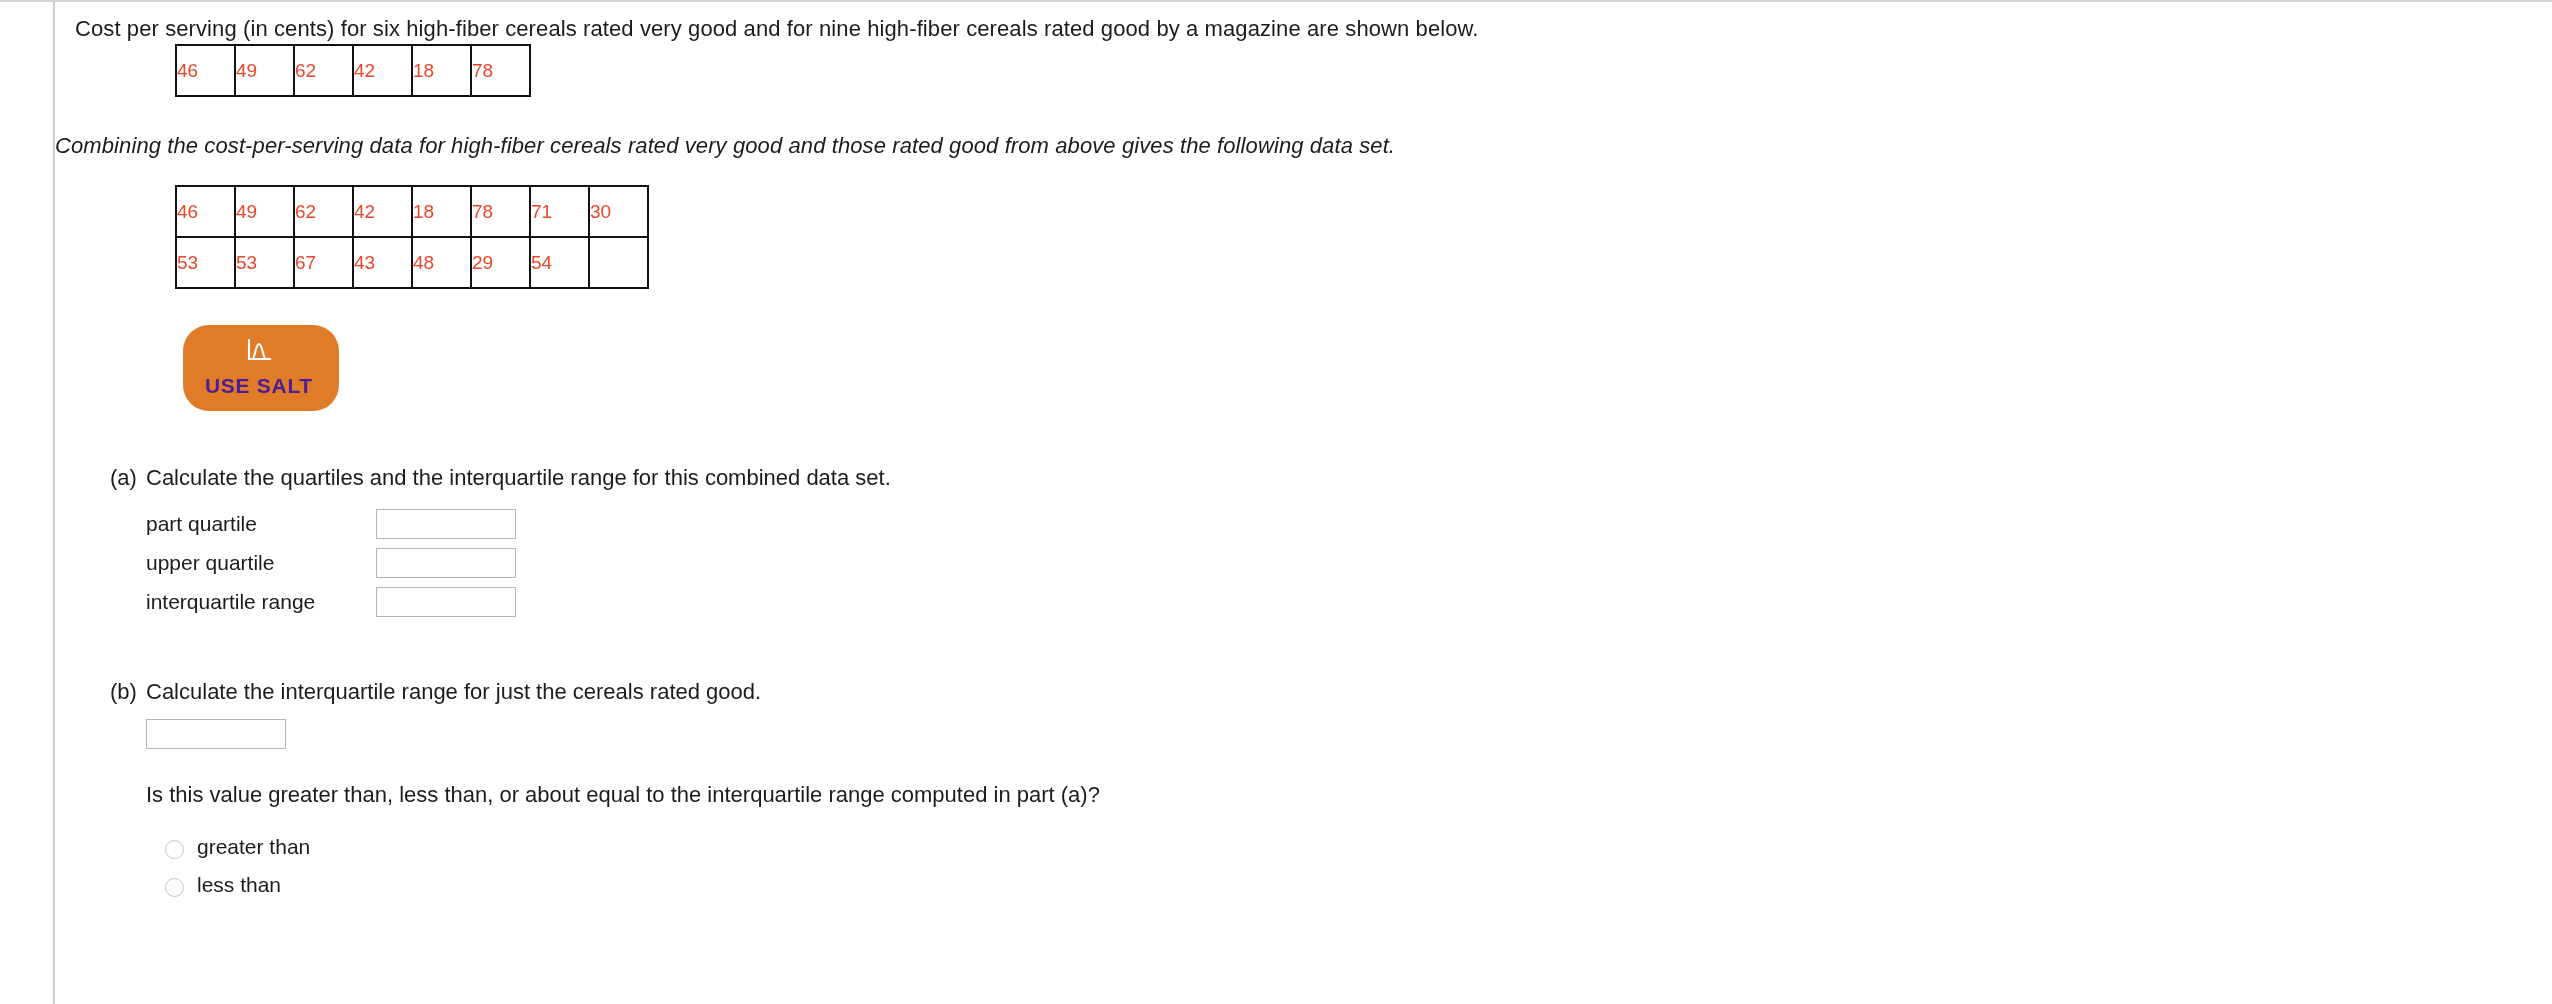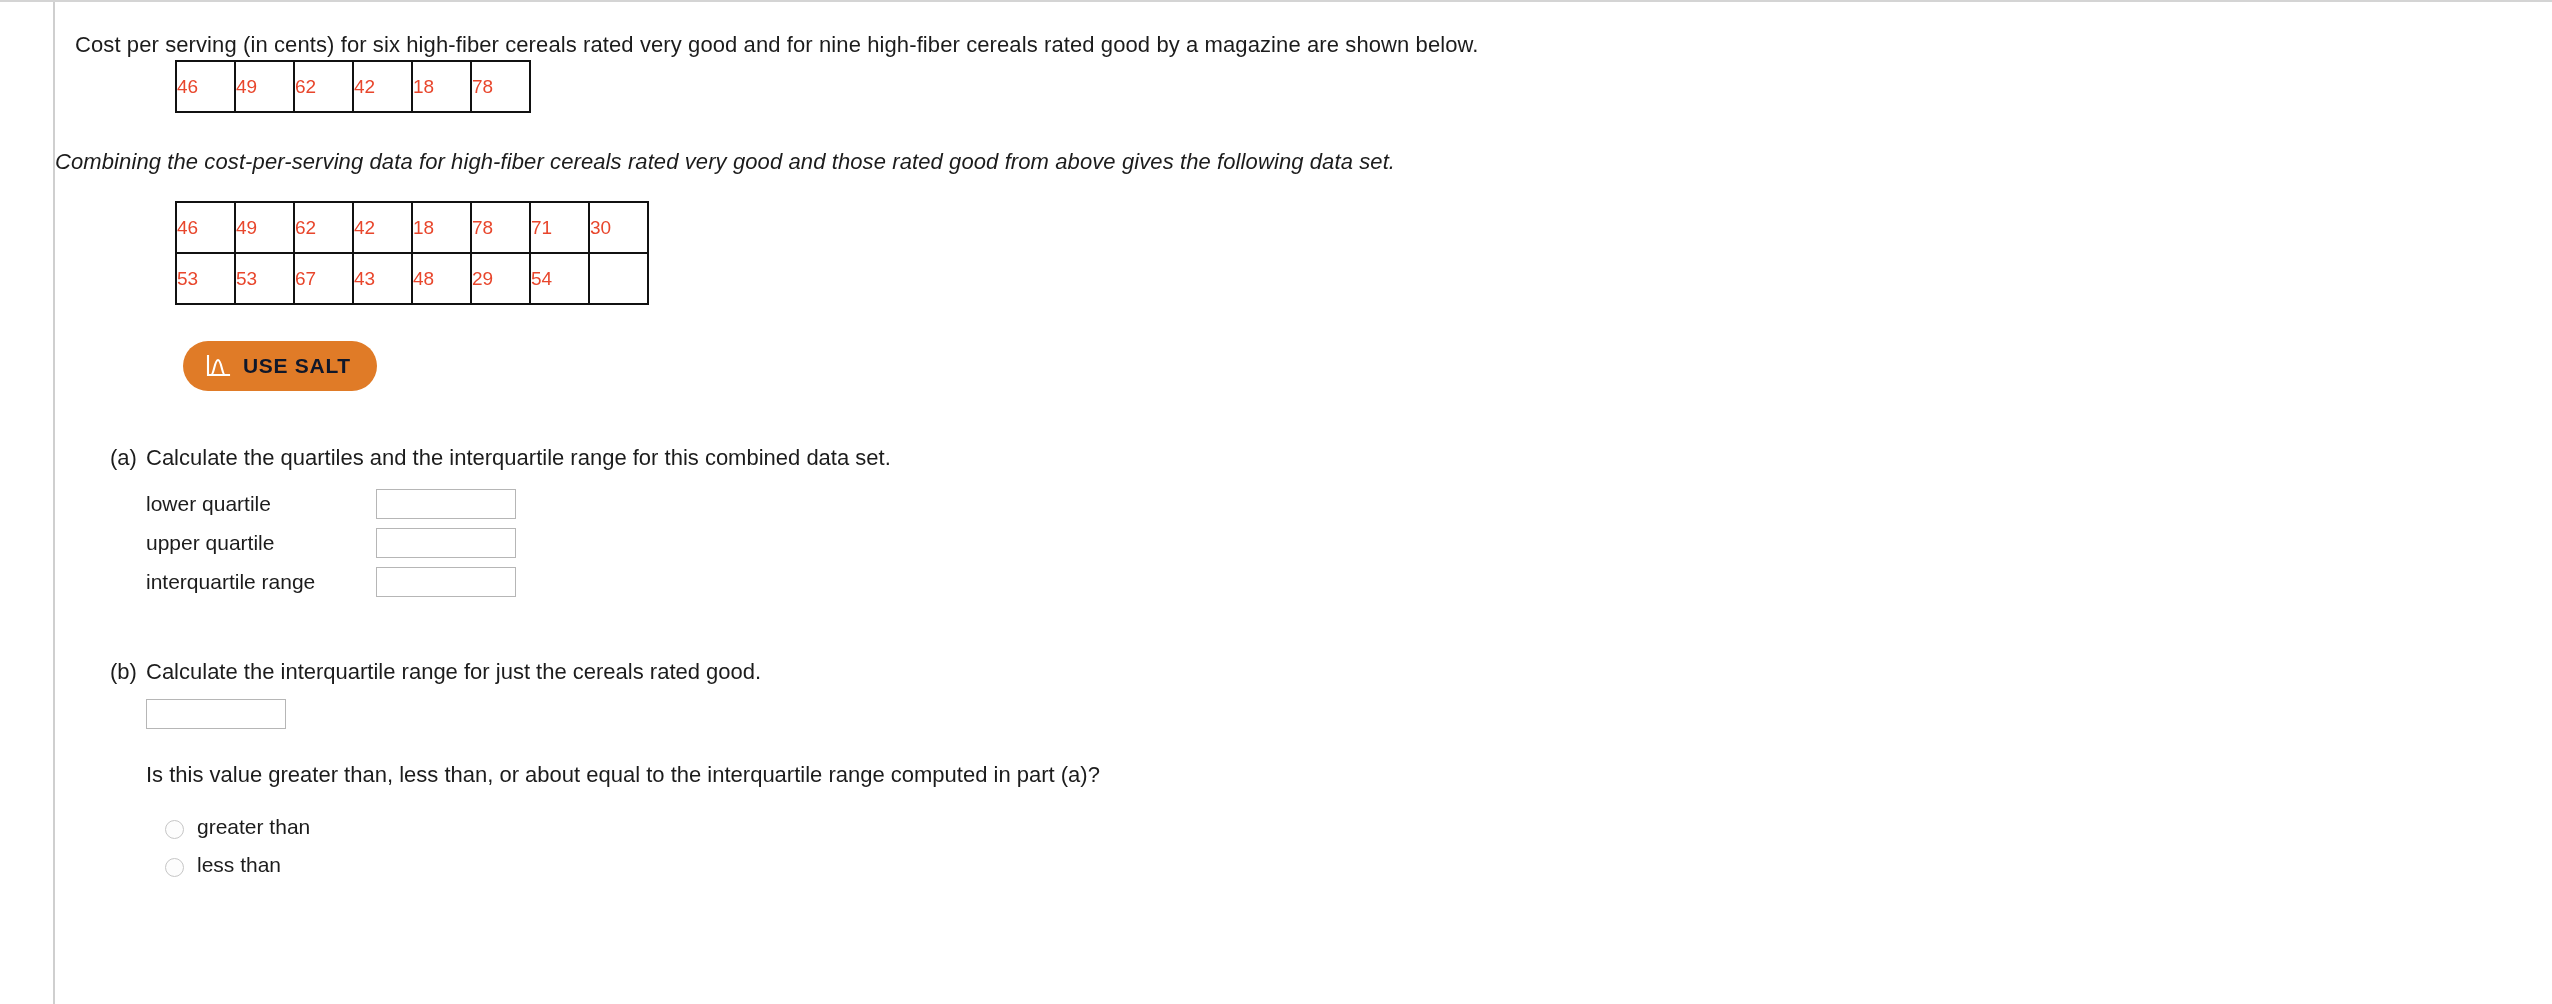--- a/index.html
+++ b/index.html
@@ -30,21 +30,21 @@
     width: 2px;
     height: 1002px;
     background: #cfcfcf;
   }
   .content {
     position: absolute;
     top: 0;
     left: 55px;
     width: 2497px;
     height: 880px;
-    padding-top: 30px;
+    padding-top: 14px;
     box-sizing: border-box;
   }
   .intro-text {
     margin: 0 0 0 20px;
     font-size: 22px;
     line-height: 30px;
     color: #1c1c1c;
     letter-spacing: 0.1px;
   }
   .block-indent {
@@ -84,29 +84,30 @@
   }
   .salt-wrap {
     margin-top: 36px;
     margin-left: 128px;
   }
   .salt-button {
     display: inline-flex;
     align-items: center;
     gap: 12px;
     background: #e07b27;
-    color: #0f172a;
+    color: #4c1d95;
     border: none;
     border-radius: 26px;
     padding: 13px 26px 13px 22px;
     font-size: 21px;
     font-weight: bold;
     letter-spacing: 0.7px;
     cursor: pointer;
     font-family: "Liberation Sans", sans-serif;
+    flex-direction: column;
   }
   .salt-icon {
     display: inline-block;
     width: 26px;
     height: 24px;
     line-height: 0;
   }
   .question-block {
     margin-top: 52px;
     margin-left: 0;
@@ -267,21 +268,21 @@
     </button>
   </div>
 
   <div class="question-block">
     <div class="q-row">
       <span class="q-label">(a)</span>
       <span class="q-text">Calculate the quartiles and the interquartile range for this combined data set.</span>
     </div>
     <div class="answer-list">
         <div class="answer-row">
-          <span class="answer-label">lower quartile</span>
+          <span class="answer-label">part quartile</span>
           <input type="text" class="answer-box" style="">
         </div>
         <div class="answer-row">
           <span class="answer-label">upper quartile</span>
           <input type="text" class="answer-box" style="">
         </div>
         <div class="answer-row">
           <span class="answer-label">interquartile range</span>
           <input type="text" class="answer-box" style="">
         </div>

